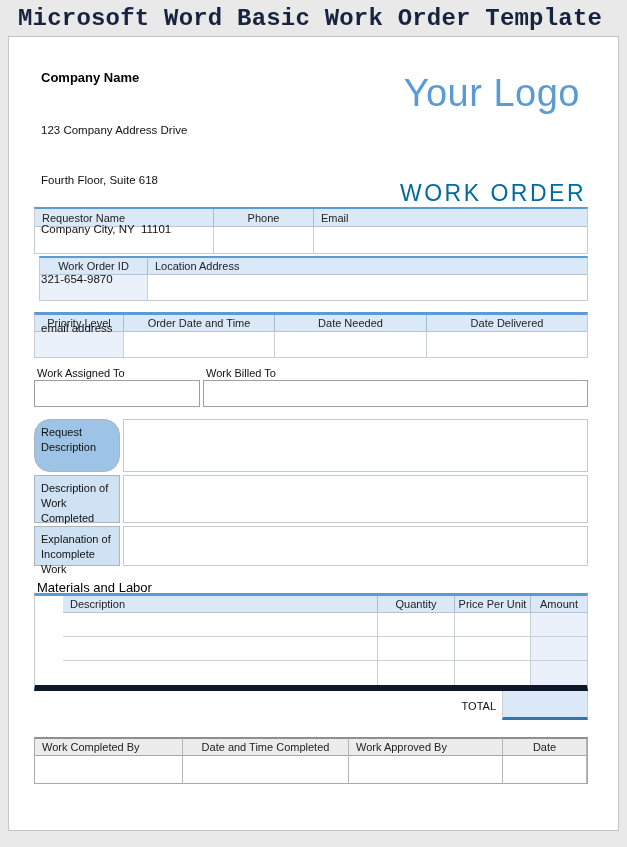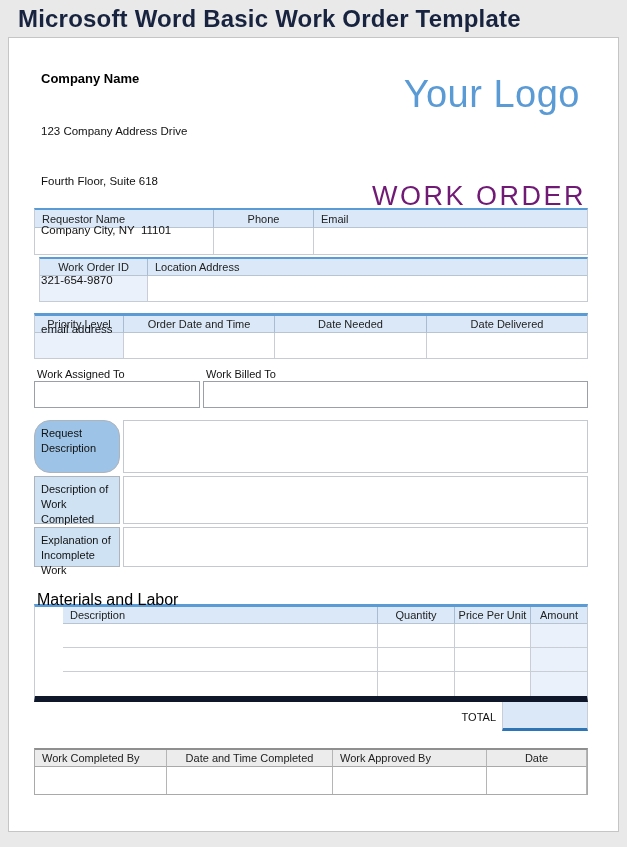--- a/index.html
+++ b/index.html
@@ -11,20 +11,21 @@
     width: 627px;
     height: 847px;
     overflow: hidden;
   }
   .app-title {
     font-size: 24px;
     font-weight: bold;
     color: #17233f;
     padding: 5px 0 4px 18px;
     letter-spacing: 0.2px;
+    font-family: Liberation Mono, monospace;
   }
   .sheet {
     width: 611px;
     height: 795px;
     margin: 0 8px;
     background: #ffffff;
     border: 1px solid #c5c5c5;
     padding-left: 25px;
     padding-right: 31px;
     position: relative;
@@ -33,21 +34,21 @@
 
   
   .top-section { position: relative; margin-top: 33px; height: 100px; }
   .company-name { font-size: 13px; font-weight: bold; color: #000; margin-bottom: 4px; padding-left: 7px; }
   .company-lines { font-size: 11.5px; line-height: 16.5px; color: #111; white-space: pre-wrap; padding-left: 7px; }
   .logo-text {
     position: absolute; top: 2px; right: 8px;
     font-size: 38px; color: #5b9bd5; font-weight: 400; letter-spacing: 0.5px;
   }
   .work-order-heading {
-    text-align: right; font-size: 27px; color: #701a75;
+    text-align: right; font-size: 23px; color: #0369a1;
     letter-spacing: 2.5px; margin-top: 10px; height: 24px; padding-right: 2px;
   }
 
   
   .tbl { display: flex; flex-direction: column; border-left: 1px solid #c6ccd4; border-right: 1px solid #c6ccd4; border-bottom: 1px solid #c6ccd4; }
   .trow { display: flex; }
   .tcell { display: flex; align-items: center; font-size: 11px; border-right: 1px solid #c9ced6; overflow: hidden; }
   .tcell:last-child { border-right: none; }
   .hd { background: #dbe8f7; color: #222; border-right: 1px solid #a8bcd2; border-bottom: 1px solid #b9c4d2; }
   .hd:last-child { border-right: none; }
@@ -87,41 +88,41 @@
   .desc-label {
     width: 86px; margin-right: 3px; border: 1px solid #aeb4bc;
     font-size: 11px; line-height: 15px; color: #111; padding: 5px 4px 0 6px;
   }
   .desc-label.dark { background: #9dc3e6; border-radius: 16px; }
   .desc-label.light { background: #cfe2f4; }
   .desc-content { flex: 1; border: 1px solid #c3c9d1; background: #fff; }
   .h53 { height: 53px; } .h48 { height: 48px; } .h47 { height: 40px; }
 
   
-  .materials-title { margin-top: 24px; font-size: 16px; color: #000; height: 13px; padding-left: 3px; }
+  .materials-title { margin-top: 14px; font-size: 13px; color: #000; height: 13px; padding-left: 3px; }
   .t-materials { margin-top: 0; border-bottom: 6px solid #0f172a; padding-left: 28px; }
   .t-materials .thead .tcell { height: 17px; }
   .t-materials .tbodyrow .tcell { height: 24px; border-bottom: 1px solid #c9ced6; }
   .t-materials .tbodyrow:last-child .tcell { border-bottom: none; }
   .w315 { width: 315px; } .w77 { width: 77px; } .w76 { width: 76px; }
   .total-row { display: flex; height: 29px; }
   .total-label { flex: 1; display: flex; align-items: center; justify-content: flex-end; font-size: 11px; color: #111; padding-right: 6px; }
   .total-cell {
     width: 86px; background: #dbe8f7;
     border-left: 1px solid #c9ced6; border-right: 1px solid #c9ced6;
     border-bottom: 3px solid #2e75b6;
   }
 
   
   .t-signoff { margin-top: 17px; border-top: 2px solid #8f8f8f; border-left-color: #a9a9a9; border-right-color: #a9a9a9; border-bottom-color: #a9a9a9; }
   .t-signoff .hd { background: #ececec; border-right: 1px solid #a9a9a9; border-bottom: 1px solid #a9a9a9; }
   .t-signoff .tcell { border-right: 1px solid #b5b5b5; }
   .t-signoff .thead .tcell { height: 17px; }
   .t-signoff .tbodyrow .tcell { height: 27px; }
-  .w148 { width: 132px; } .w166 { width: 166px; } .w154 { width: 154px; }
+  .w148 { width: 148px; } .w166 { width: 166px; } .w154 { width: 154px; }
 </style>
 </head>
 <body>
 
 <div class="app-title">Microsoft Word Basic Work Order Template</div>
 
 <div class="sheet">
   <div class="content">
 
     <div class="top-section">

